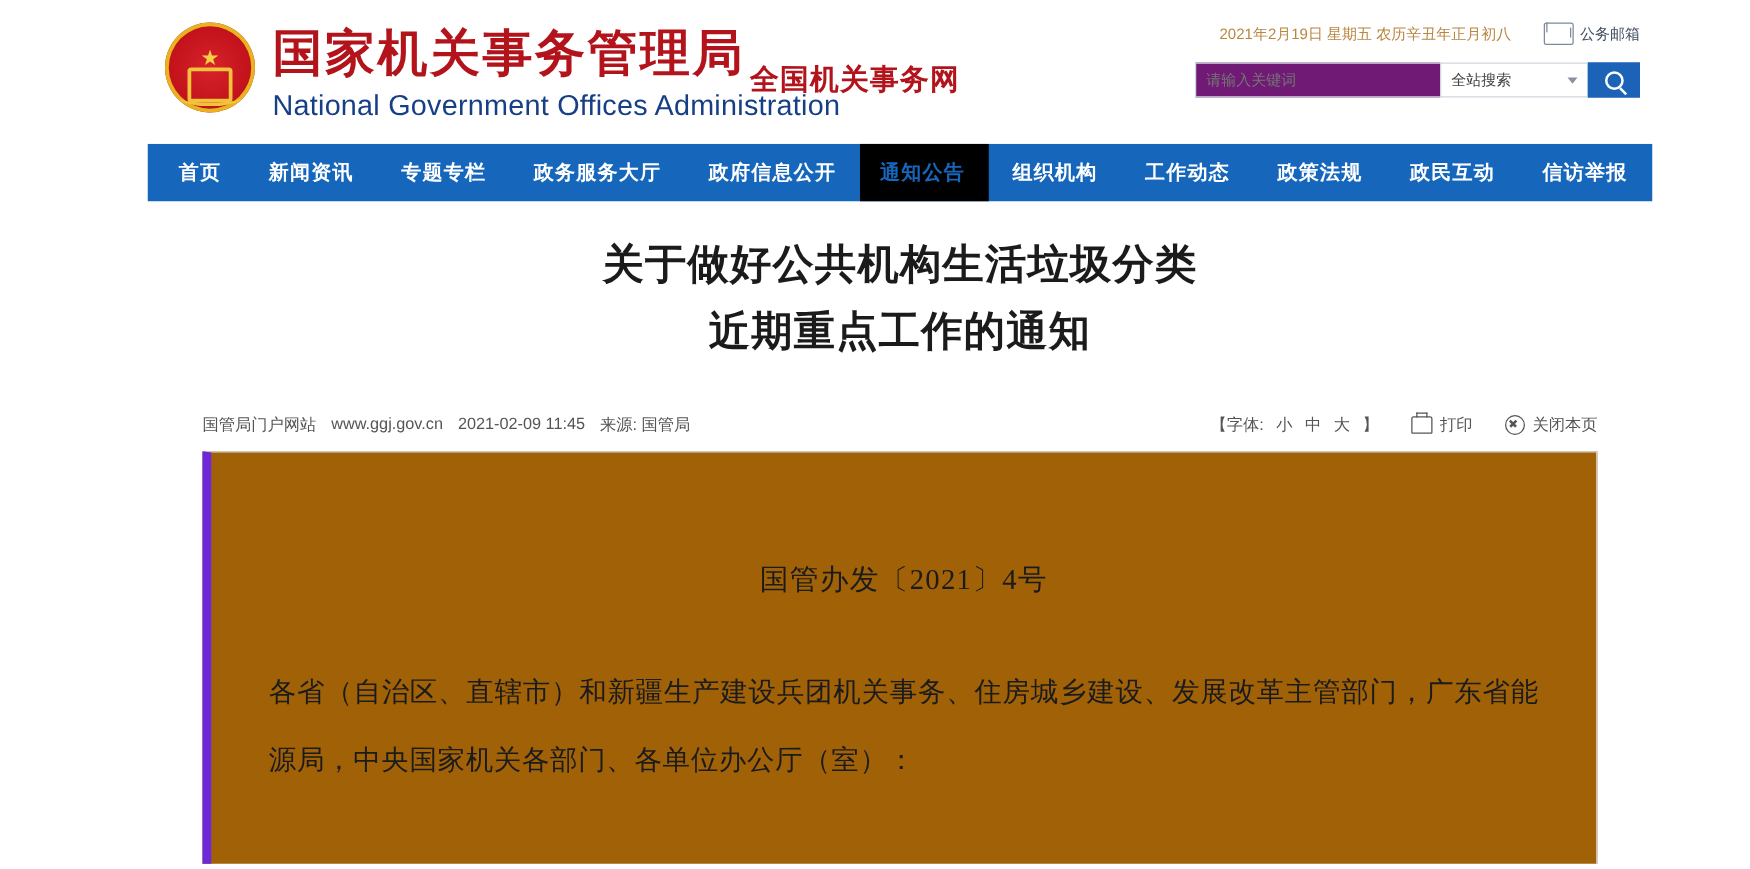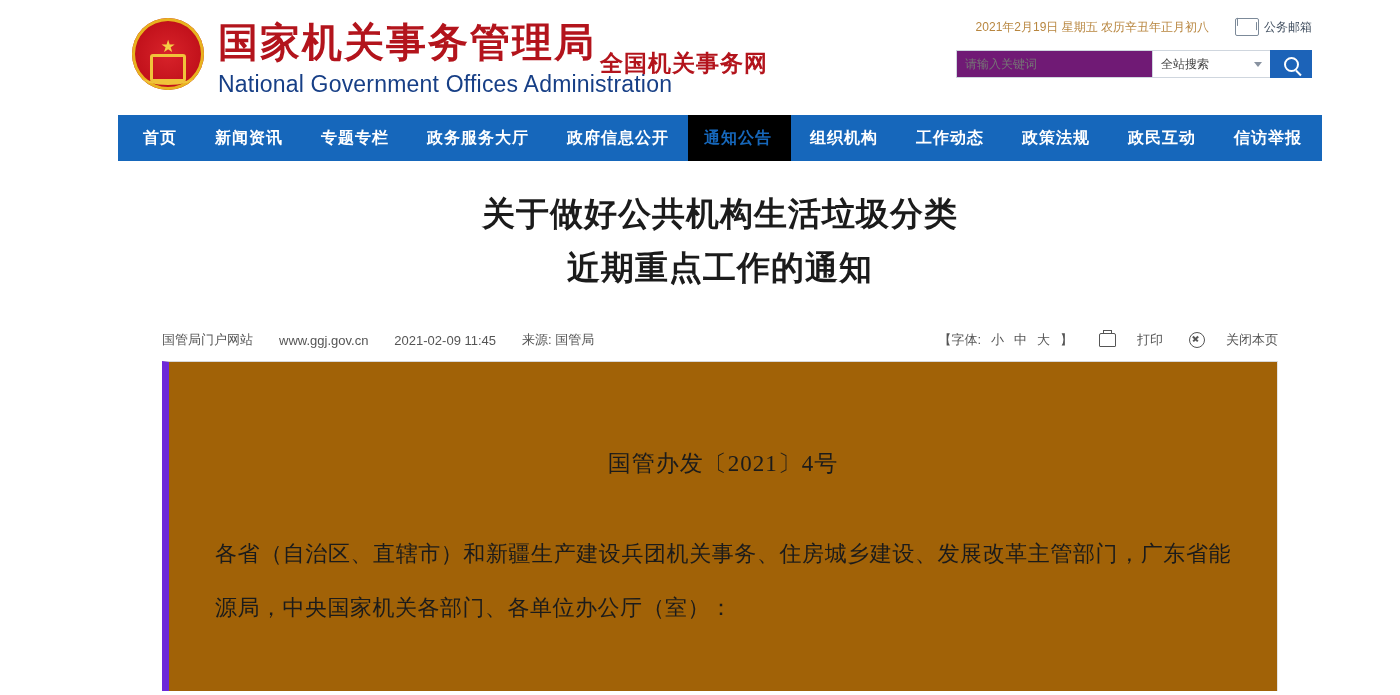--- a/index.html
+++ b/index.html
@@ -260,60 +260,59 @@
     color: #1667bb;
     padding-left: 16px;
   }
 
   
   .article {
     padding-top: 26px;
   }
   .doc-title {
     text-align: center;
-    font-family: Liberation Serif, serif;
+    font-family: Liberation Mono, monospace;
     font-size: 33px;
     font-weight: bold;
     color: #1b1b1b;
     line-height: 54px;
     letter-spacing: 1px;
   }
   .meta-row {
     margin: 30px 44px 0 44px;
     display: flex;
     align-items: center;
     font-size: 13px;
     color: #555;
     height: 30px;
   }
   .meta-left {
     display: flex;
-    align-items: center;
-    gap: 26px;
+    gap: 12px;
     white-space: nowrap;
   }
   .meta-right {
     margin-left: auto;
     display: flex;
     align-items: center;
     gap: 26px;
     white-space: nowrap;
   }
   .font-sizes {
     display: flex;
     align-items: center;
     gap: 10px;
   }
   .font-sizes .fs {
     cursor: pointer;
   }
   .icon-inline {
     display: inline-flex;
     align-items: center;
-    gap: 21px;
+    gap: 6px;
     cursor: pointer;
   }
   .printer {
     width: 15px;
     height: 12px;
     border: 1.5px solid #555;
     border-radius: 2px 2px 1px 1px;
     position: relative;
   }
   .printer:before {

